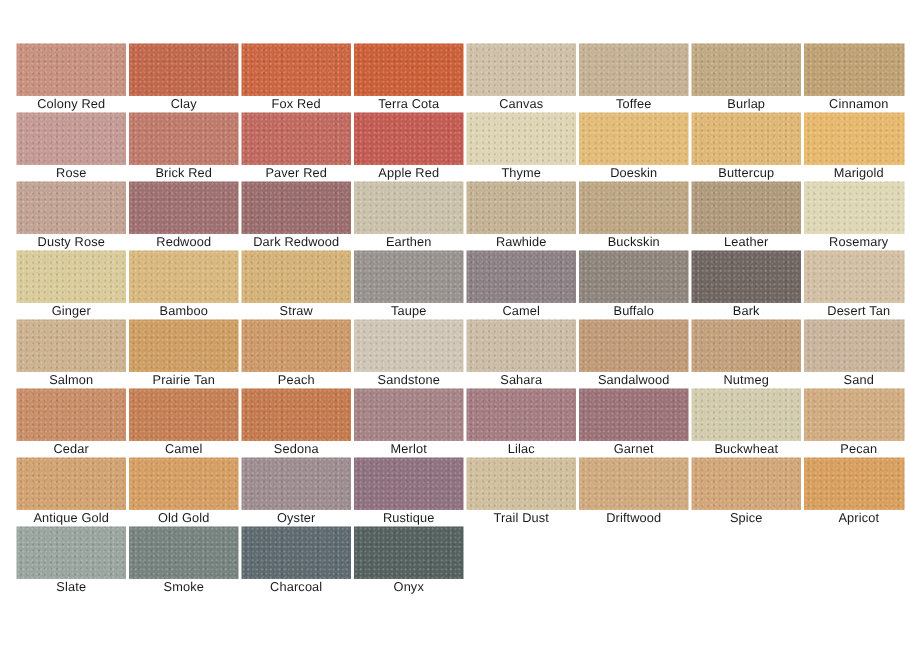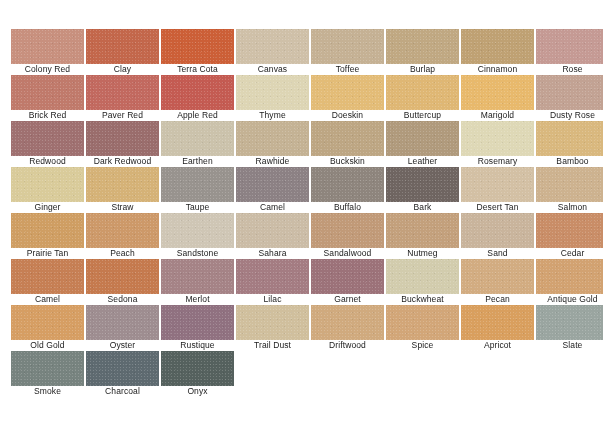--- a/index.html
+++ b/index.html
@@ -78,20 +78,24 @@
   <div id="swatch-grid">
       <div class="swatch-cell">
         <div class="swatch-chip" style="background-color: rgb(200, 144, 126);"></div>
         <div class="swatch-label">Colony Red</div>
       </div>
       <div class="swatch-cell">
         <div class="swatch-chip" style="background-color: rgb(195, 103, 75);"></div>
         <div class="swatch-label">Clay</div>
       </div>
       <div class="swatch-cell">
+        <div class="swatch-chip" style="background-color: rgb(204, 101, 64);"></div>
+        <div class="swatch-label">Fox Red</div>
+      </div>
+      <div class="swatch-cell">
         <div class="swatch-chip" style="background-color: rgb(204, 95, 55);"></div>
         <div class="swatch-label">Terra Cota</div>
       </div>
       <div class="swatch-cell">
         <div class="swatch-chip" style="background-color: rgb(207, 192, 168);"></div>
         <div class="swatch-label">Canvas</div>
       </div>
       <div class="swatch-cell">
         <div class="swatch-chip" style="background-color: rgb(197, 177, 148);"></div>
         <div class="swatch-label">Toffee</div>
@@ -162,28 +166,28 @@
       </div>
       <div class="swatch-cell">
         <div class="swatch-chip" style="background-color: rgb(176, 154, 124);"></div>
         <div class="swatch-label">Leather</div>
       </div>
       <div class="swatch-cell">
         <div class="swatch-chip" style="background-color: rgb(222, 216, 182);"></div>
         <div class="swatch-label">Rosemary</div>
       </div>
       <div class="swatch-cell">
+        <div class="swatch-chip" style="background-color: rgb(217, 203, 154);"></div>
+        <div class="swatch-label">Ginger</div>
+      </div>
+      <div class="swatch-cell">
         <div class="swatch-chip" style="background-color: rgb(217, 184, 126);"></div>
         <div class="swatch-label">Bamboo</div>
       </div>
       <div class="swatch-cell">
-        <div class="swatch-chip" style="background-color: rgb(217, 203, 154);"></div>
-        <div class="swatch-label">Ginger</div>
-      </div>
-      <div class="swatch-cell">
         <div class="swatch-chip" style="background-color: rgb(213, 178, 119);"></div>
         <div class="swatch-label">Straw</div>
       </div>
       <div class="swatch-cell">
         <div class="swatch-chip" style="background-color: rgb(152, 147, 142);"></div>
         <div class="swatch-label">Taupe</div>
       </div>
       <div class="swatch-cell">
         <div class="swatch-chip" style="background-color: rgb(140, 129, 132);"></div>
         <div class="swatch-label">Camel</div>

